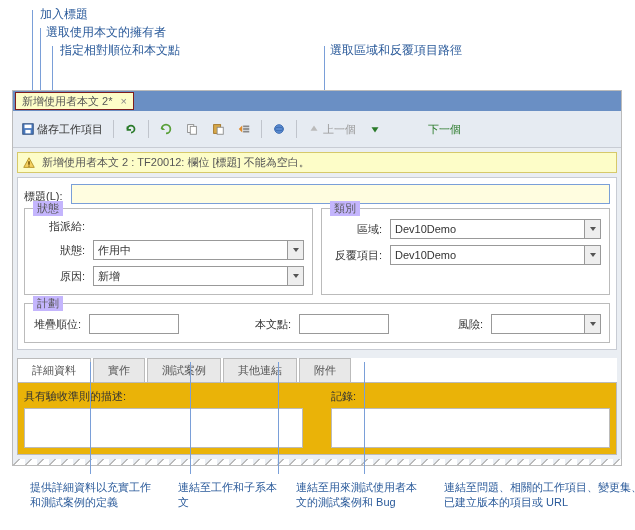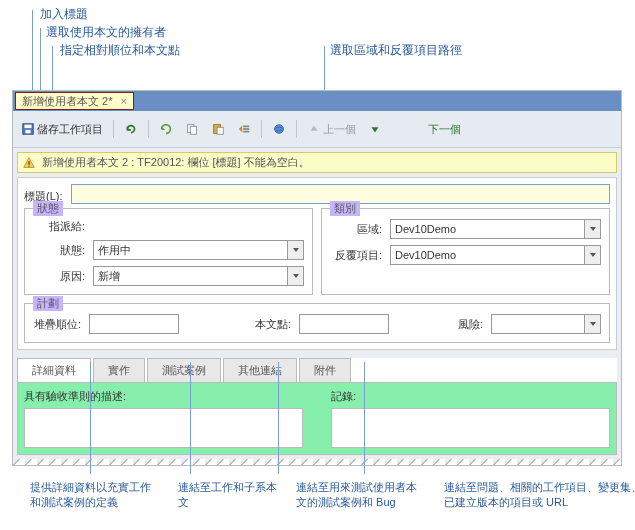--- a/index.html
+++ b/index.html
@@ -46,21 +46,21 @@
 
   .plan-row { display: flex; align-items: center; gap: 4px; }
   .plan-row .lbl { min-width: 52px; }
   .plan-row .short { width: 90px; flex: none; }
 
   .tabs2 { display: flex; margin: 8px 4px 0 4px; background: #fff; border-bottom: 1px solid #bbb; }
   .tab2 { padding: 4px 14px; font-size: 11px; border: 1px solid #bbb; border-bottom: none; margin-right: 2px; background: #e8e8e8; color: #555; }
   .tab2.active { background: #fff; font-weight: normal; }
   .tab2:first-child { border-left: 1px solid #bbb; }
 
-  .detail-body { display: flex; gap: 28px; background: #86efac; margin: 0 4px 4px 4px; border: 1px solid #bbb; border-top: none; padding: 6px; }
+  .detail-body { display: flex; gap: 28px; background: #eab308; margin: 0 4px 4px 4px; border: 1px solid #bbb; border-top: none; padding: 6px; }
   .detail-col { flex: 1; }
   .detail-col .hd { font-size: 11px; margin-bottom: 4px; color: #333; }
   .detail-col .area { height: 40px; border: 1px solid #bbb; background: #fff; }
   .torn-edge {
     height: 6px; background:
       linear-gradient(135deg, transparent 4px, #bbb 4px, #bbb 5px, #fff 5px) repeat-x;
     background-size: 12px 6px;
   }
 
   .bottom-notes { position: absolute; display: flex; left: 30px; top: 480px; gap: 18px; font-size: 11px; color: #2a5a9a; }

